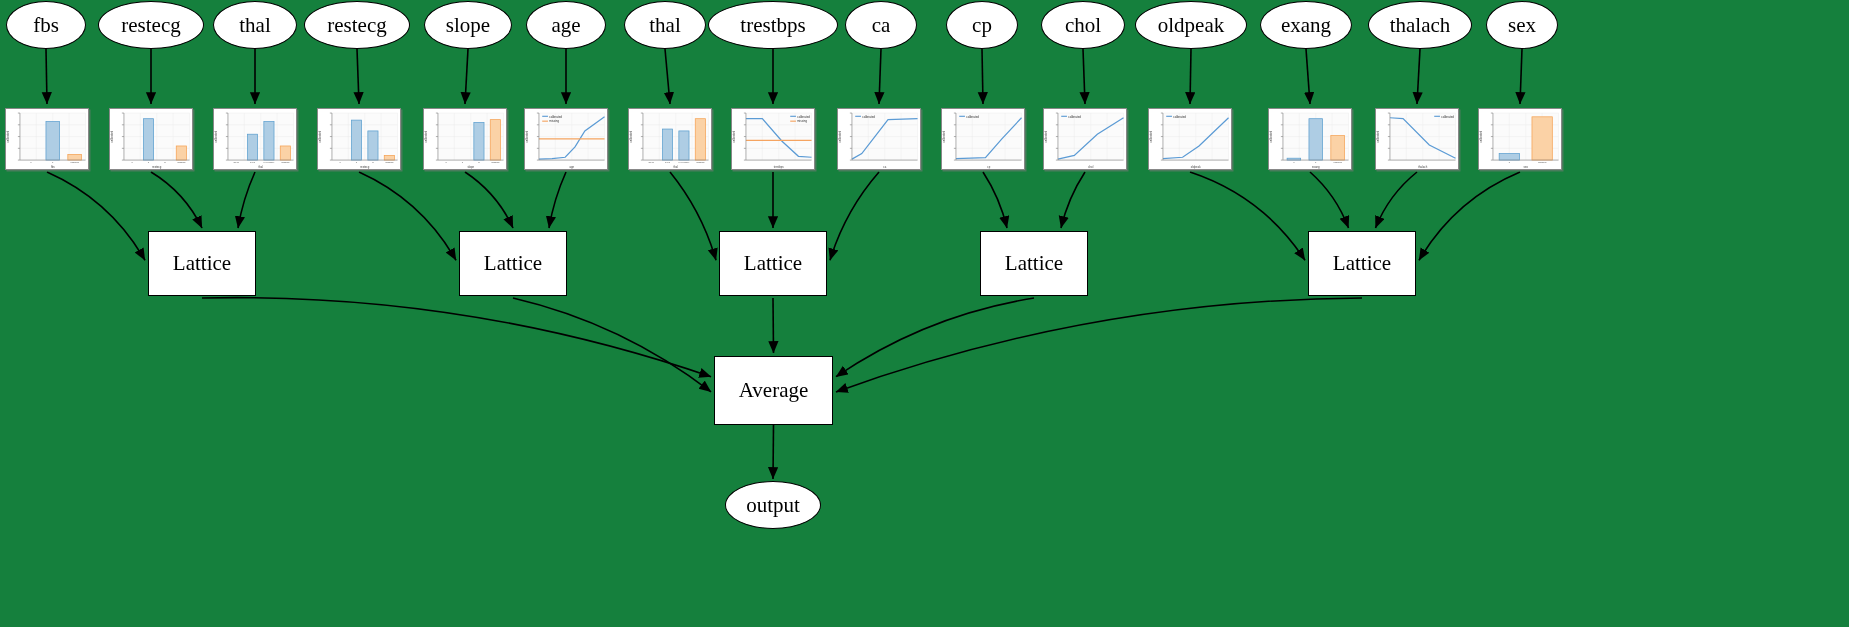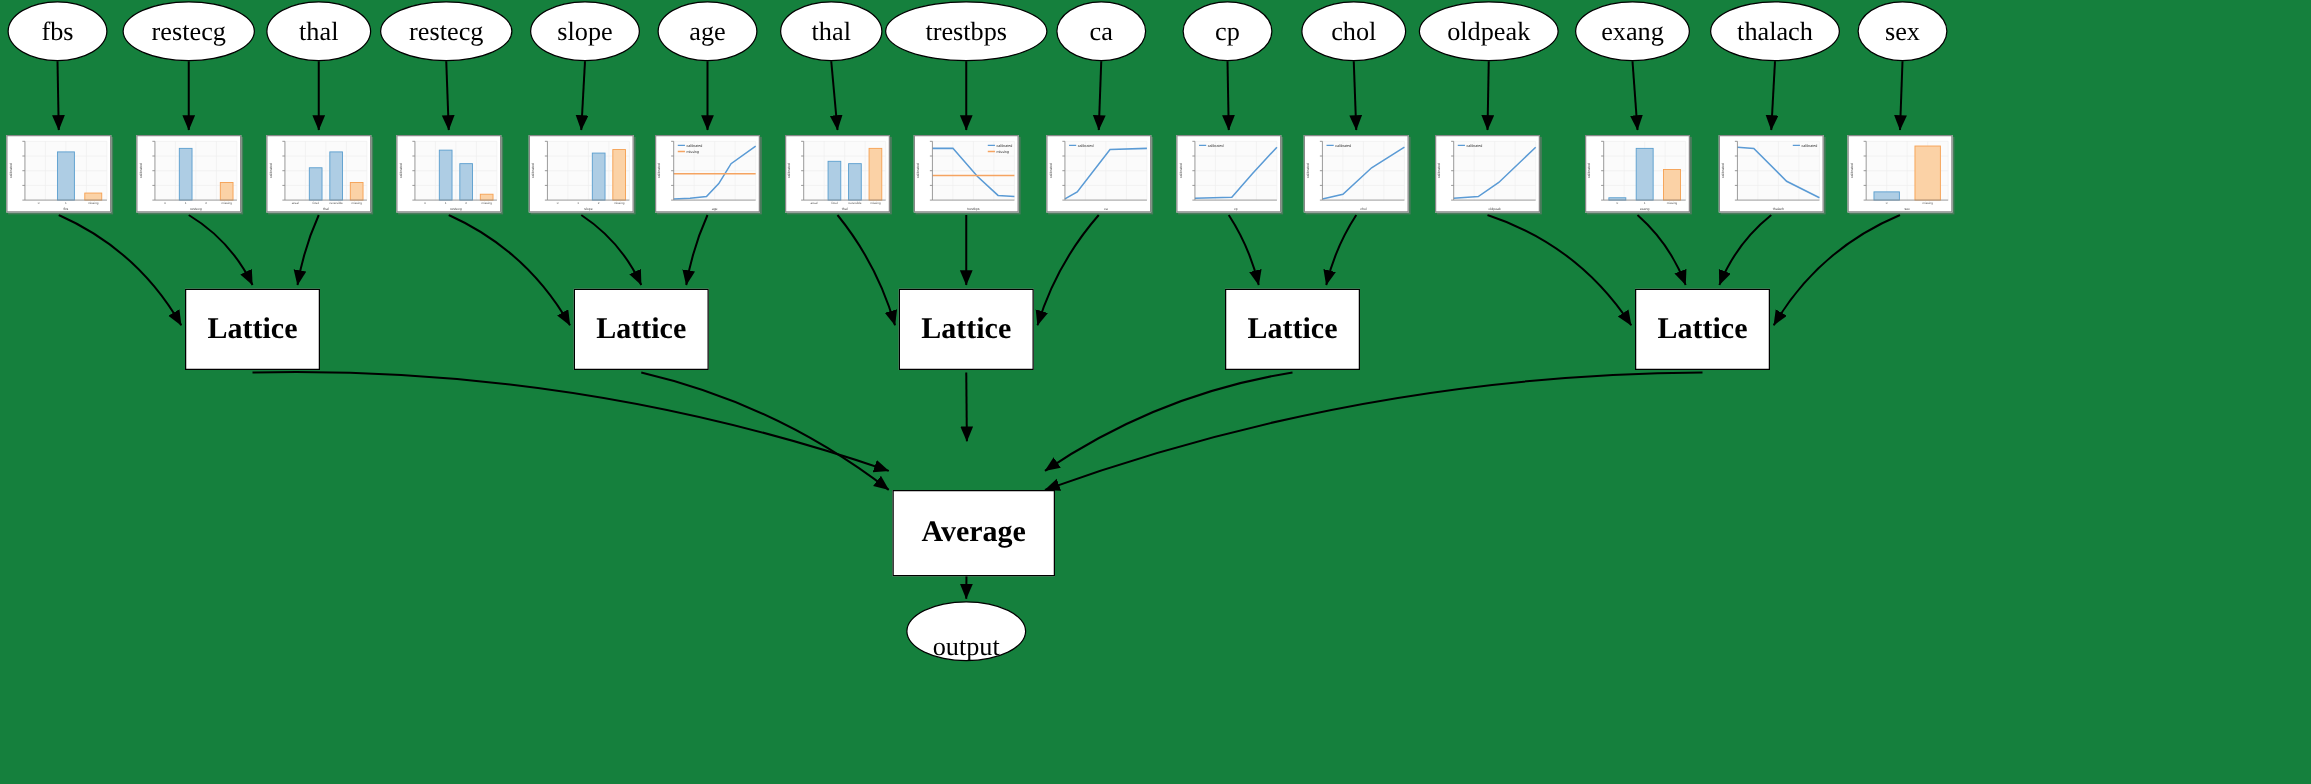--- a/index.html
+++ b/index.html
@@ -7,21 +7,21 @@
          font-family:"Liberation Serif","DejaVu Serif",serif;overflow:hidden;}
   #edges{position:absolute;left:0;top:0;width:1849px;height:627px;pointer-events:none;}
 
   .ellipse{position:absolute;border:1.6px solid #000;border-radius:50%;
            background:#fff;display:flex;align-items:center;justify-content:center;
            box-sizing:border-box;}
   .ellipse span{font-size:21px;color:#000;line-height:1;white-space:nowrap;}
 
   .box{position:absolute;border:1.7px solid #000;background:#fff;
        display:flex;align-items:center;justify-content:center;box-sizing:border-box;}
-  .box span{font-size:24px;color:#000;white-space:nowrap;font-weight:bold;}
+  .box span{font-size:21px;color:#000;white-space:nowrap;}
 
   .panel{position:absolute;border:1.4px solid #888;background:#fff;box-sizing:border-box;
          box-shadow:1.5px 1.5px 0 rgba(120,120,120,.55);}
   .panel svg{display:block;width:100%;height:100%;}
 </style>
 </head>
 <body>
 
 <div id="stage">
 
@@ -551,21 +551,21 @@
         <span>Lattice</span>
       </div>
       <div class="box" style="left: 980px; top: 231px; width: 108px; height: 65px;">
         <span>Lattice</span>
       </div>
       <div class="box" style="left: 1308px; top: 231px; width: 108px; height: 65px;">
         <span>Lattice</span>
       </div>
     </div>
 
-  <div class="box" id="average-box" style="left: 714px; top: 356px; width: 130px; height: 69px; margin-top: 36px;">
+  <div class="box" id="average-box" style="left: 714px; top: 356px; width: 119px; height: 69px;">
     <span>Average</span>
   </div>
 
-  <div class="ellipse" id="output-ellipse" style="left: 725px; top: 481px; width: 96px; height: 48px; align-items: flex-end;">
+  <div class="ellipse" id="output-ellipse" style="left: 725px; top: 481px; width: 96px; height: 48px;">
     <span>output</span>
   </div>
 
 </div>
 
 </body></html>

